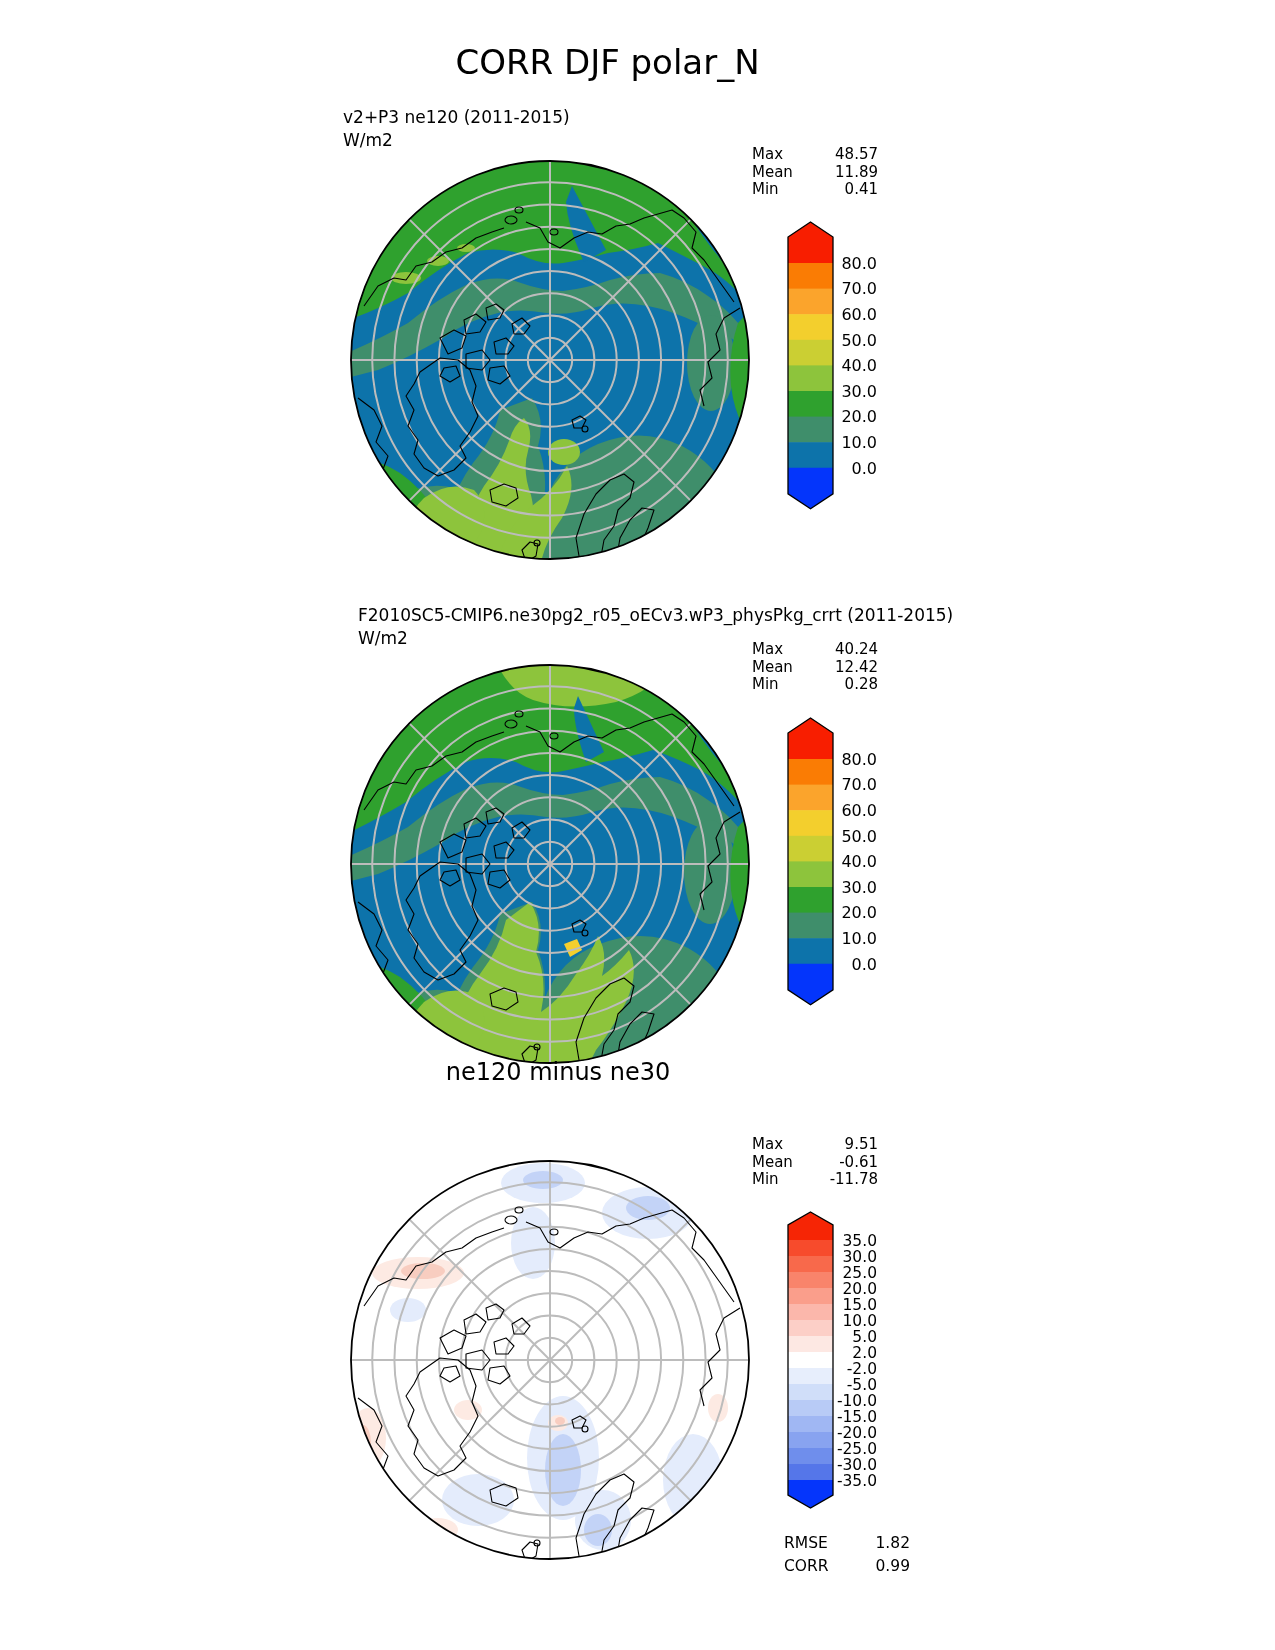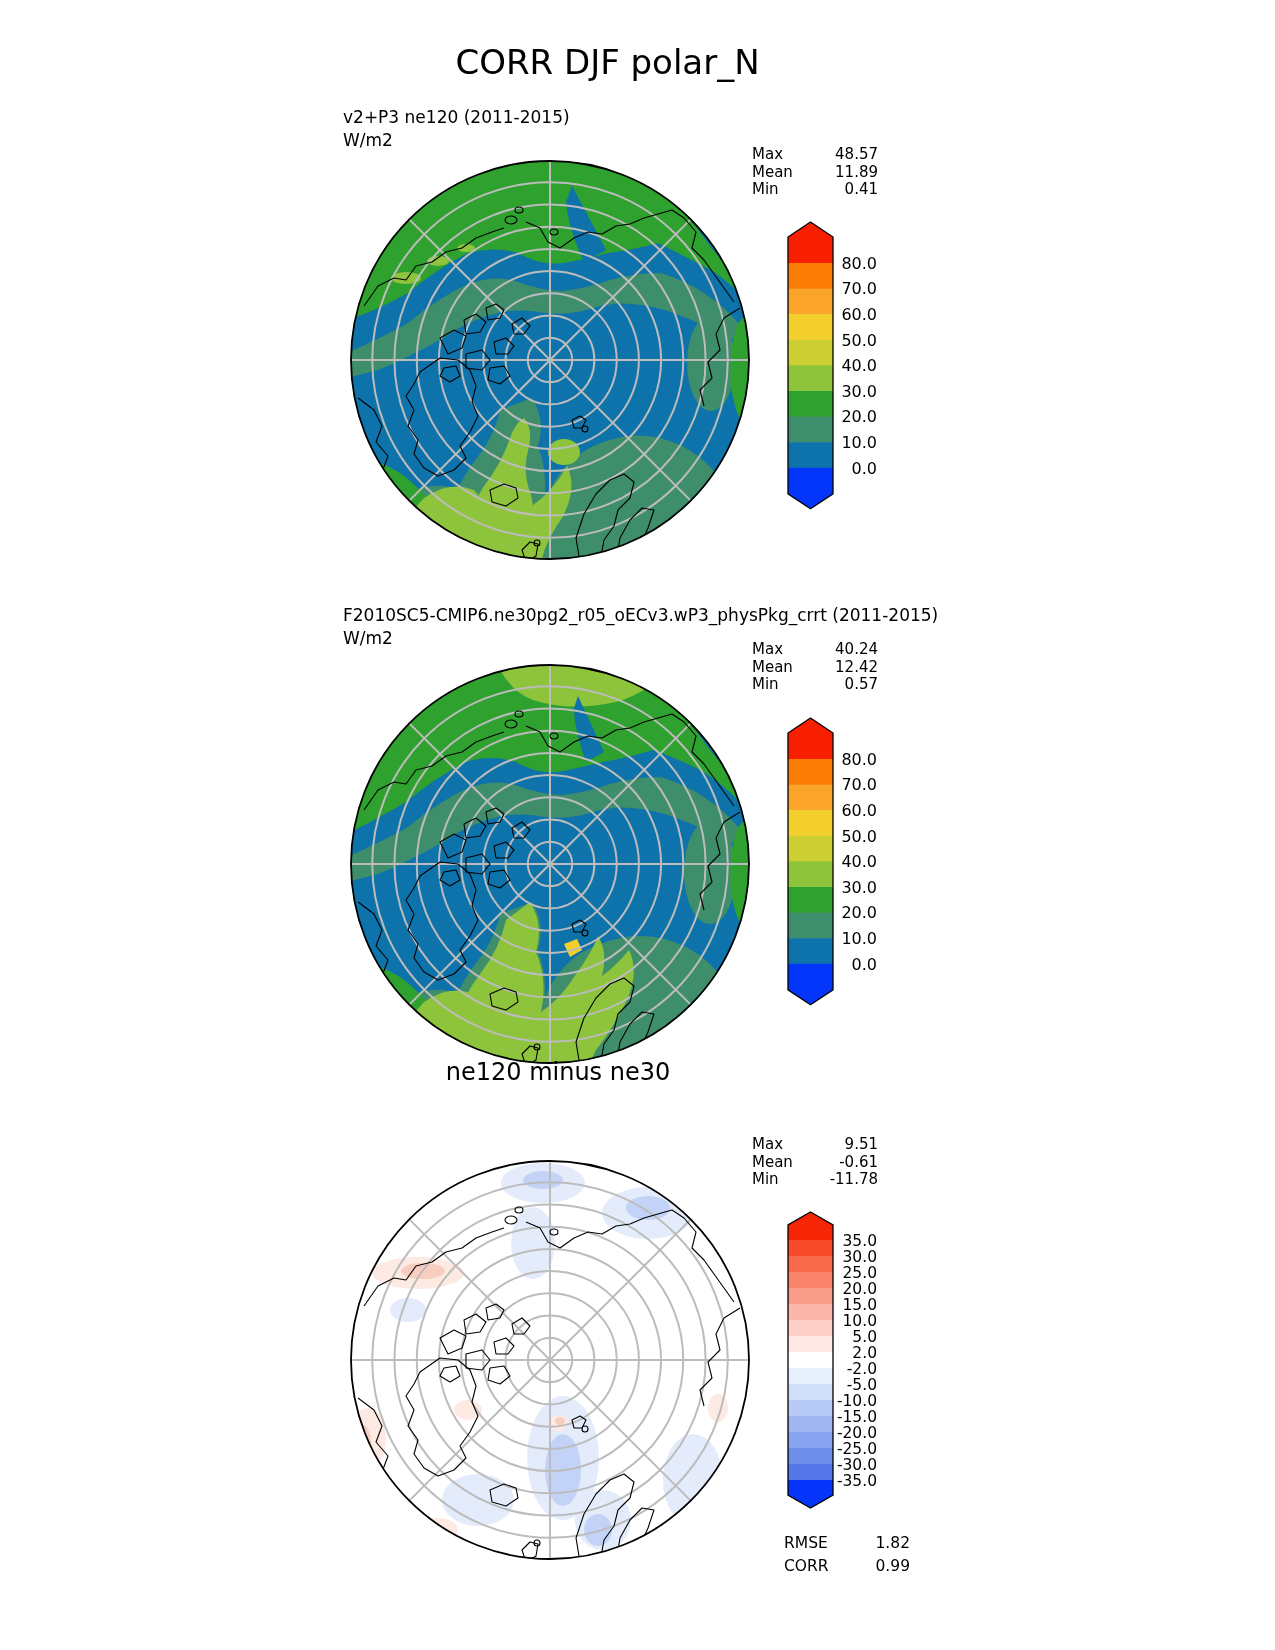--- a/index.html
+++ b/index.html
@@ -135,37 +135,37 @@
       <text x="97" y="109.96000000000001" text-anchor="end" font-size="16">60.0</text>
       <text x="97" y="135.56" text-anchor="end" font-size="16">50.0</text>
       <text x="97" y="161.16" text-anchor="end" font-size="16">40.0</text>
       <text x="97" y="186.76" text-anchor="end" font-size="16">30.0</text>
       <text x="97" y="212.36" text-anchor="end" font-size="16">20.0</text>
       <text x="97" y="237.96" text-anchor="end" font-size="16">10.0</text>
       <text x="97" y="263.56" text-anchor="end" font-size="16">0.0</text>
     </g>
   </svg>
 
-<div class="abs subtitle" style="left:343px;top:604px">
+<div class="abs subtitle" style="left:358px;top:604px">
   <div>F2010SC5-CMIP6.ne30pg2_r05_oECv3.wP3_physPkg_crrt (2011-2015)</div>
   <div>W/m2</div>
 </div>
 
 <div class="abs stats" style="left:752px;top:641px">
   <div class="row">
     <span>Max</span>
     <span>40.24</span>
   </div>
   <div class="row">
     <span>Mean</span>
     <span>12.42</span>
   </div>
   <div class="row">
     <span>Min</span>
-    <span>0.57</span>
+    <span>0.28</span>
   </div>
 </div>
 
 <svg style="left:348px;top:662px" width="404" height="404" viewBox="0 0 404 404">
   <defs>
       <clipPath id="clip2">
         <circle cx="202" cy="202" r="199"></circle>
       </clipPath>
     </defs>
   <g clip-path="url(#clip2)">

